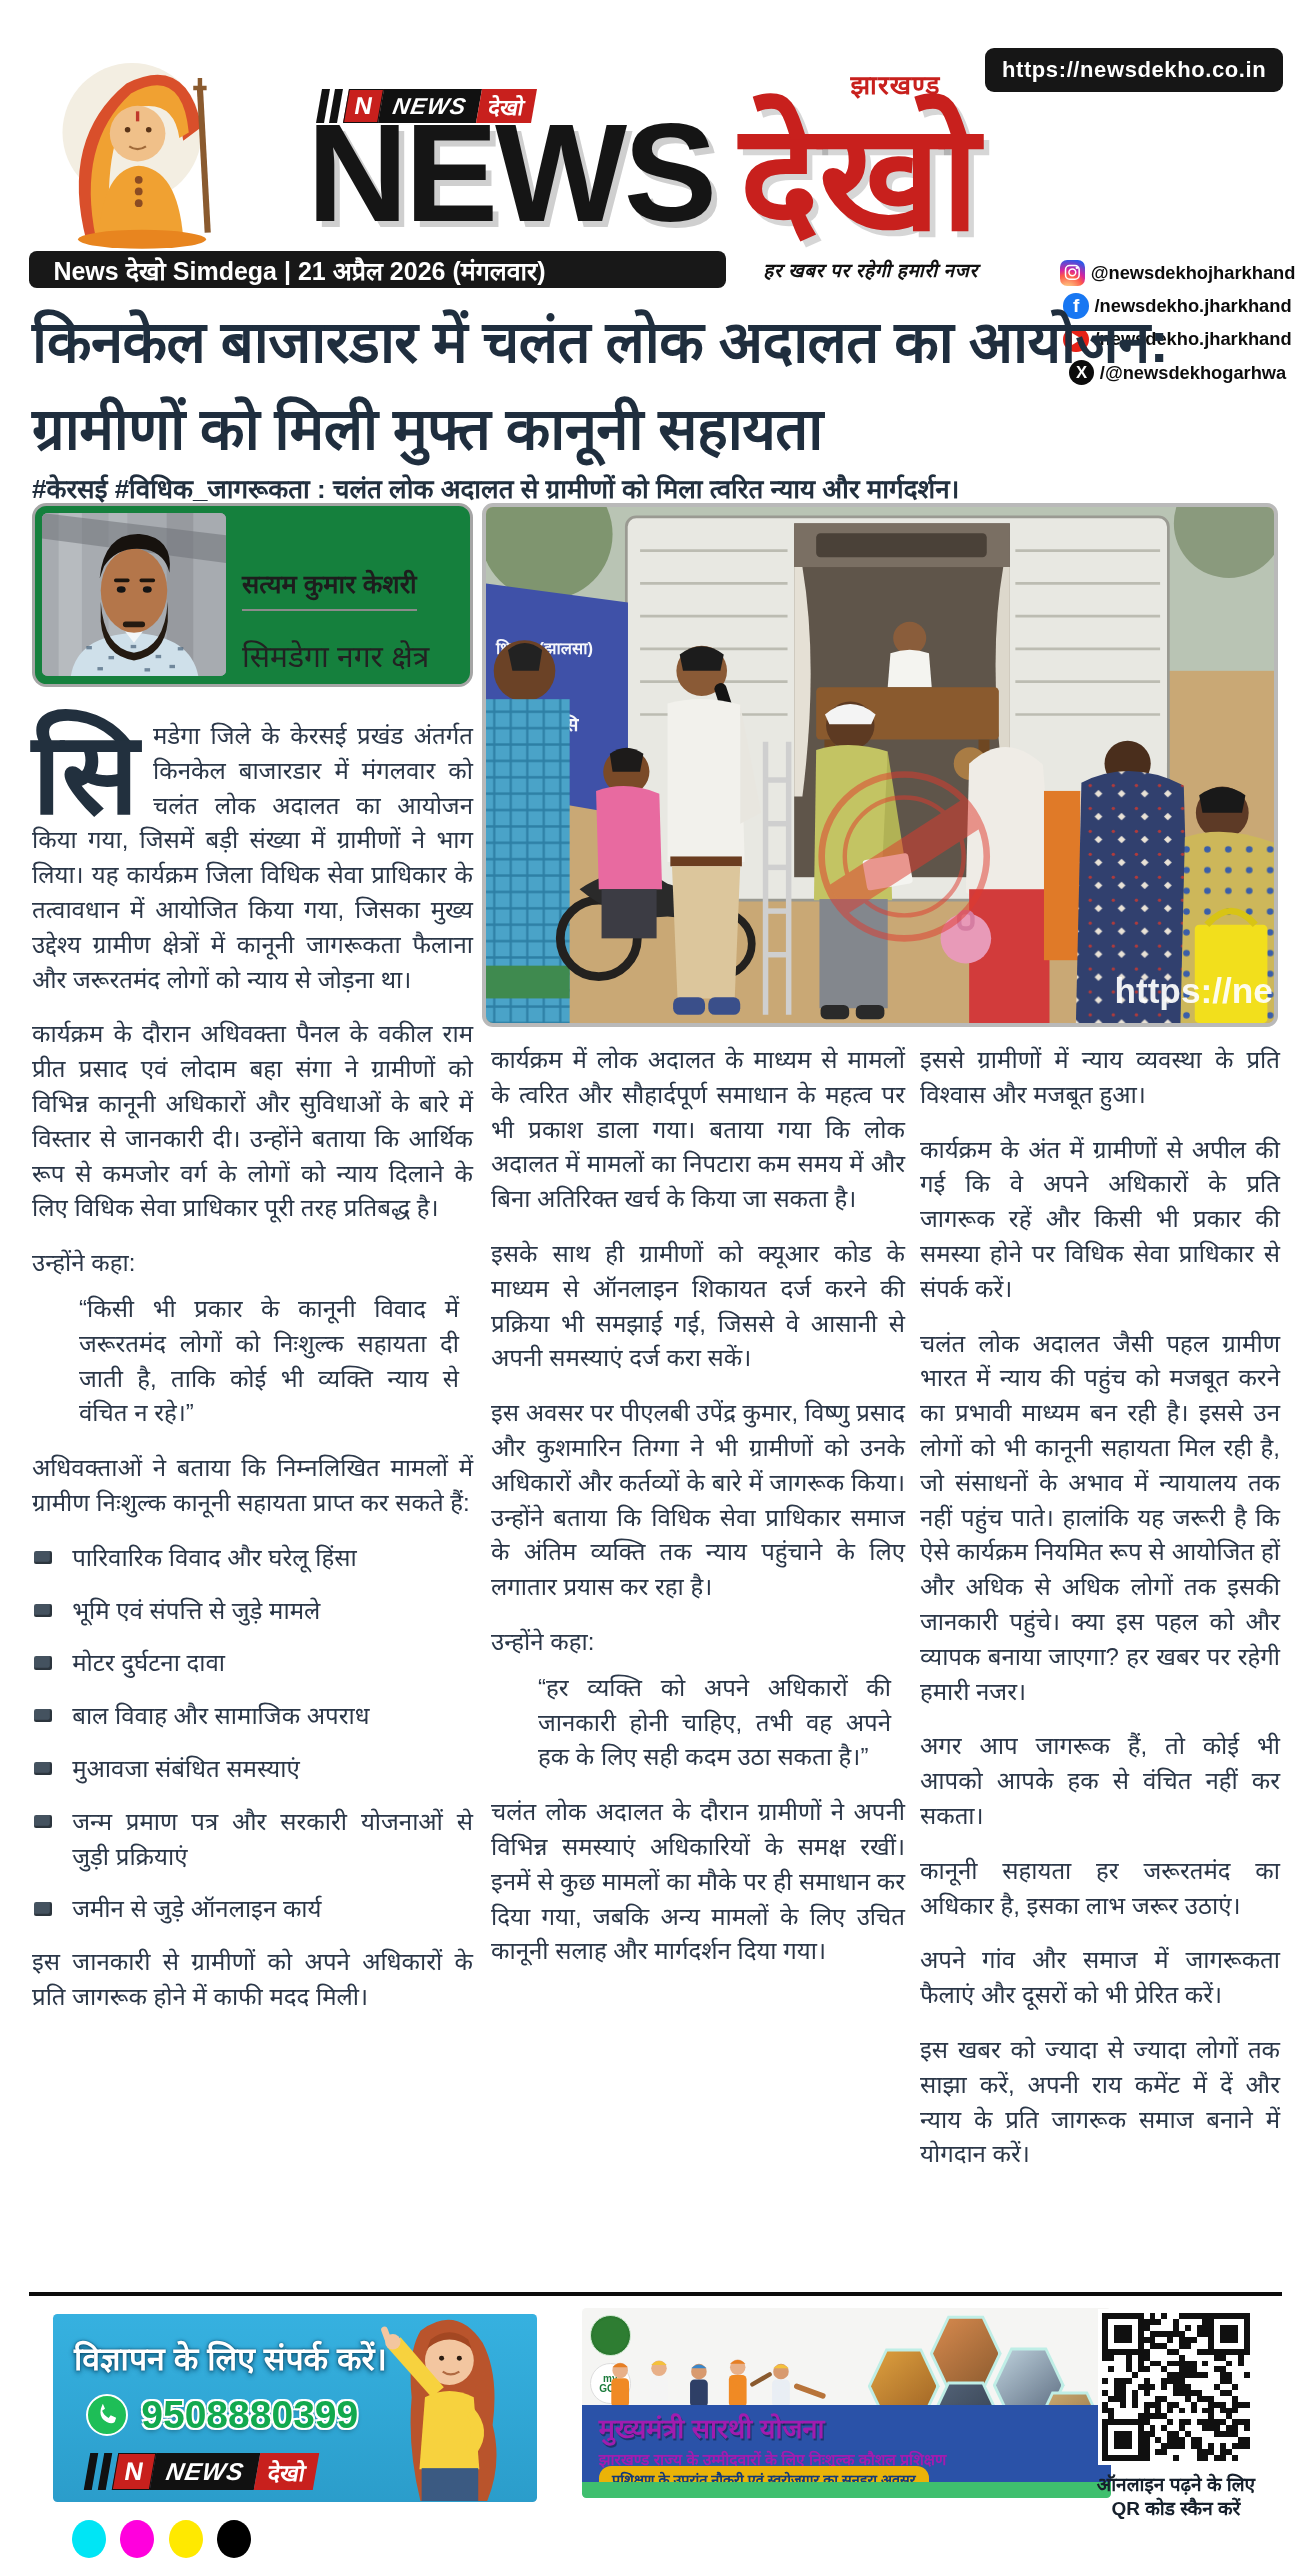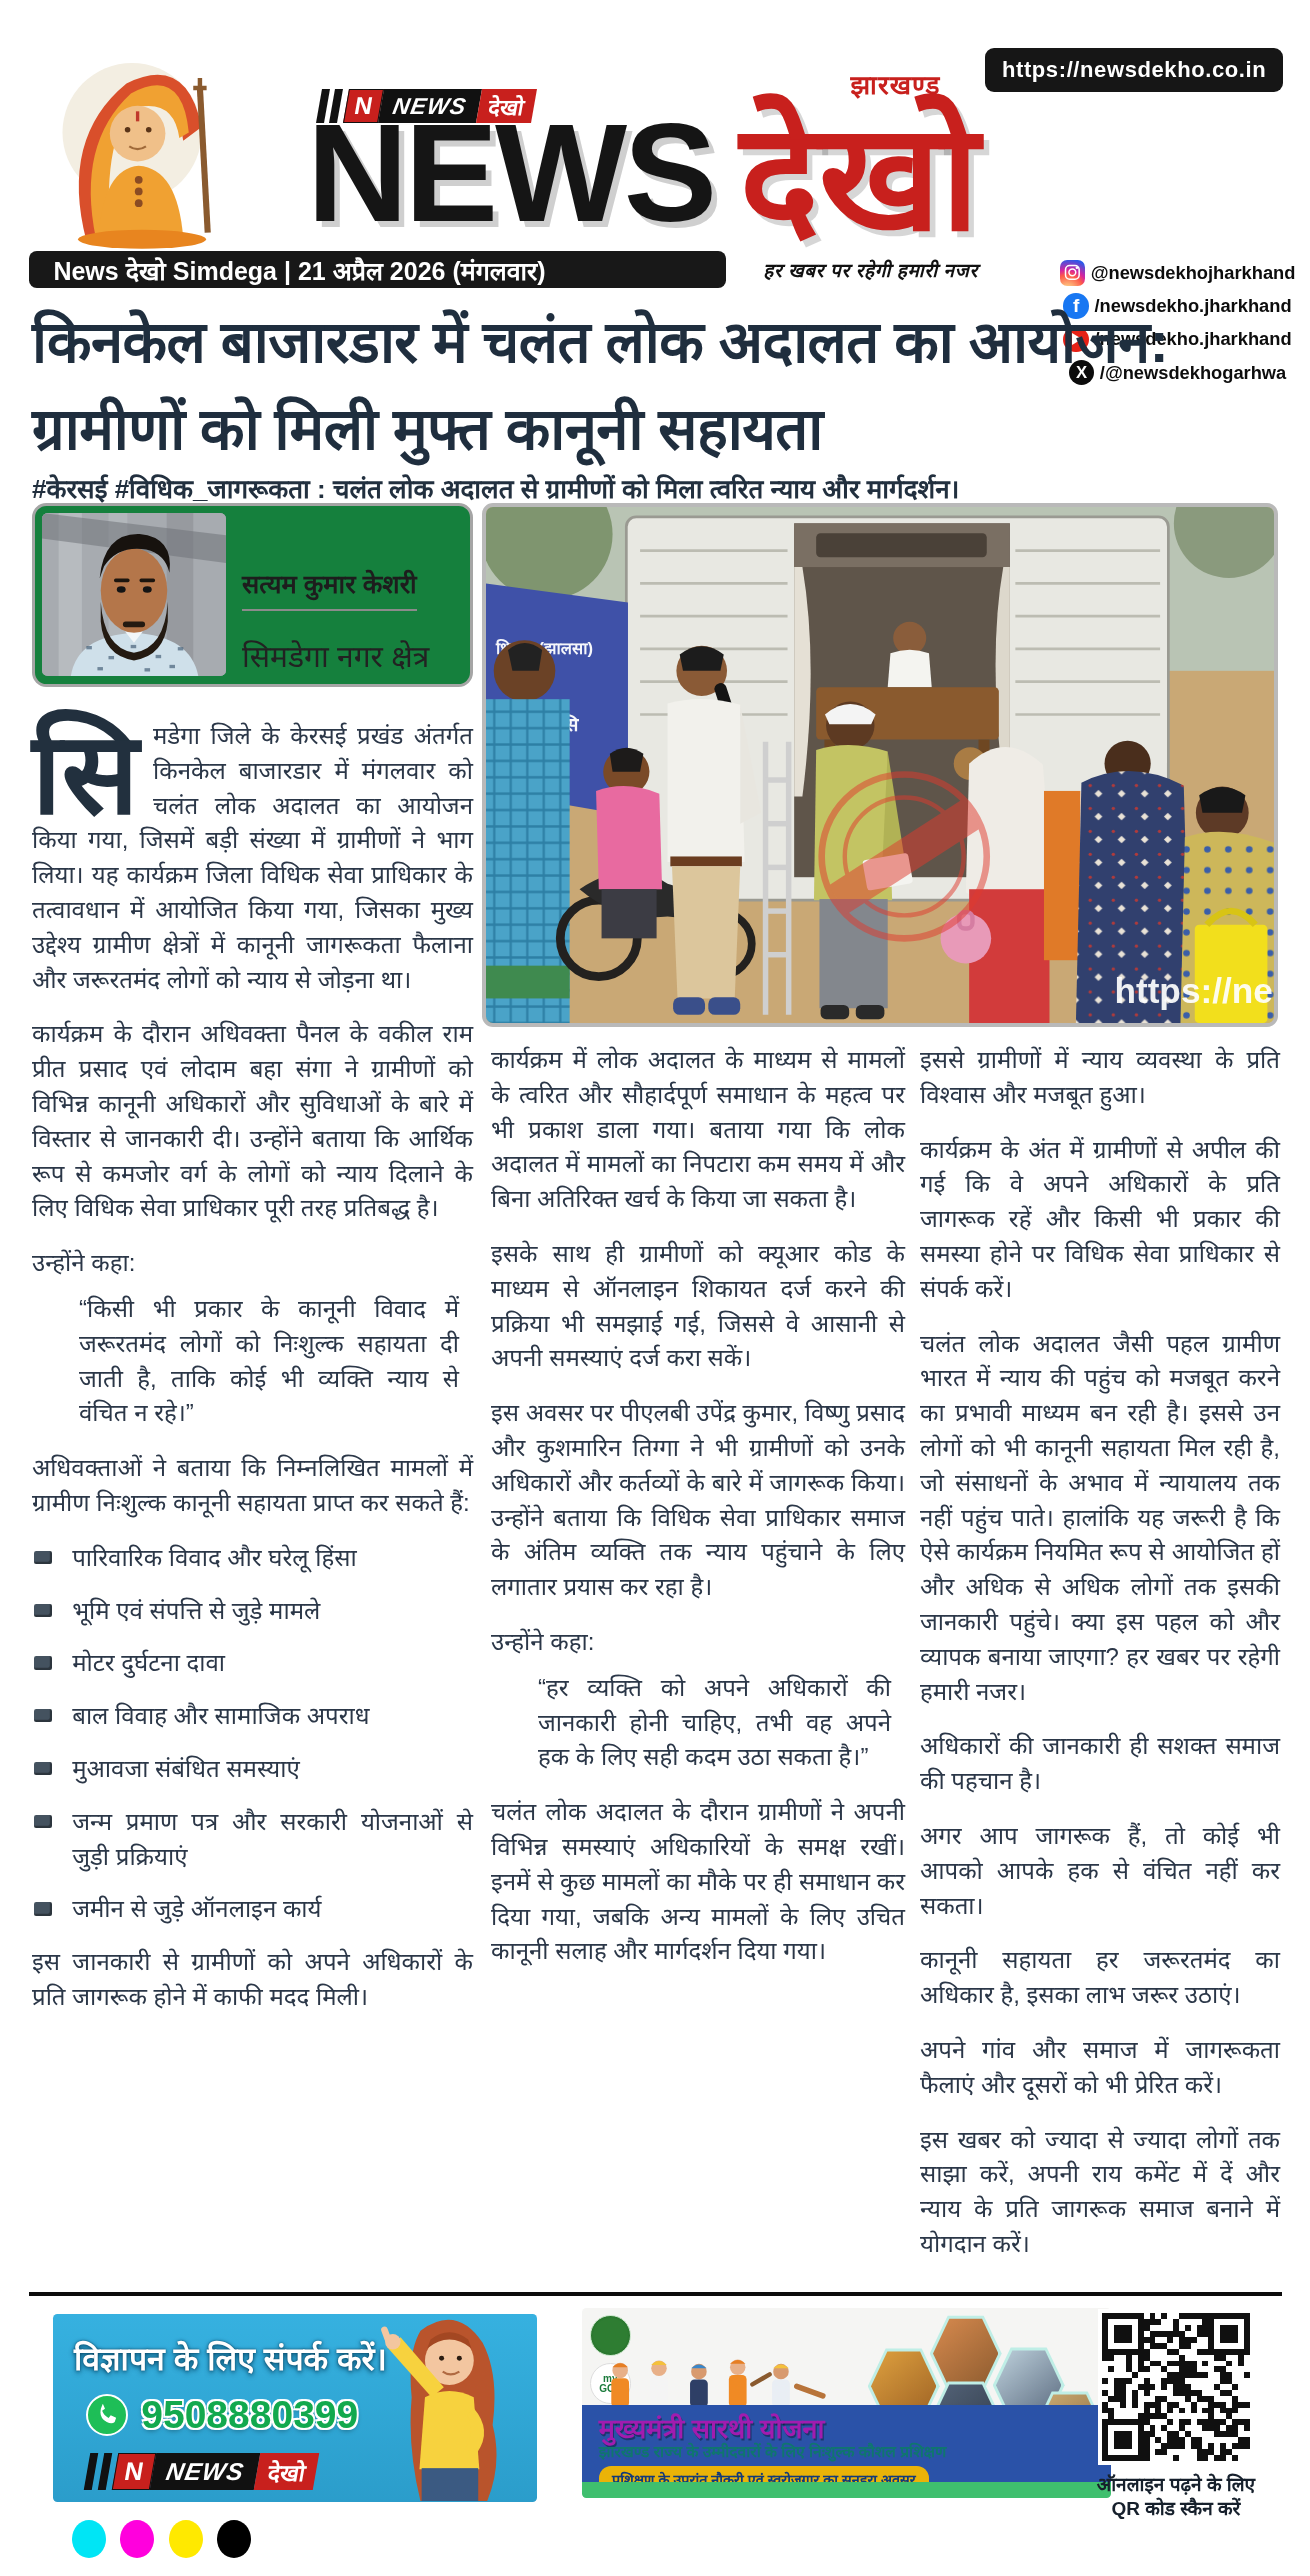--- a/index.html
+++ b/index.html
@@ -89,21 +89,21 @@
   .ad-gov{position:absolute;left:582px;top:2308px;width:529px;height:190px;background:#f5f5f3;border-radius:4.4px;overflow:hidden;}
   .gov-logos{position:absolute;left:7.8px;top:6.7px;display:flex;gap:7.8px;flex-direction:column;}
   .gov-logos .lg{width:39px;height:39px;border-radius:50%;display:flex;align-items:center;justify-content:center;
     font-size:9px;font-weight:900;color:#fff;text-align:center;line-height:1;}
   .lg.j1{background:radial-gradient(circle,#2e7d32 60%,#1b5e20);border:1.7px solid #c8e6c9;}
   .lg.mygov{background:#fff;border:1.7px solid #ddd;color:#1a7a3a;font-size:10px;}
   .lg.j2{background:radial-gradient(circle,#33691e 60%,#194d12);border:1.7px solid #c5e1a5;}
   .workers{position:absolute;left:15.6px;top:47px;width:244px;height:83px;}
   .gov-blue{position:absolute;left:0;top:97px;width:529px;height:78px;background:#2a52a8;}
   .gov-title{position:absolute;left:16.7px;top:101px;font-size:27px;font-weight:700;color:#a21caf;text-shadow:1.1px 1.7px 0 rgba(0,0,0,.35);}
-  .gov-sub{position:absolute;left:16.7px;top:132px;font-size:15.6px;font-weight:700;color:#0f766e;}
+  .gov-sub{position:absolute;left:16.7px;top:140px;font-size:15.6px;font-weight:700;color:#a21caf;}
   .gov-pill{position:absolute;left:16.7px;top:158px;background:#eab308;border-radius:12.2px;padding:4.4px 13.3px;
     font-size:14.4px;font-weight:800;color:#123a7a;}
   .gov-green{position:absolute;left:0;top:174px;width:529px;height:15.6px;background:#3fbf6e;}
   .hexwrap{position:absolute;right:3.3px;top:3.3px;width:261px;height:183px;}
   .hex{position:absolute;clip-path:polygon(25% 4%,75% 4%,100% 50%,75% 96%,25% 96%,0% 50%);}
   .hex .in{position:absolute;left:3.3px;top:3.3px;right:3.3px;bottom:3.3px;clip-path:polygon(25% 4%,75% 4%,100% 50%,75% 96%,25% 96%,0% 50%);}
 
   
   .qr-block{position:absolute;left:1098px;top:2309px;width:156px;}
   .qr{display:grid;grid-template-columns:repeat(25,1fr);grid-template-rows:repeat(25,1fr);
@@ -393,21 +393,20 @@
     <p>इस अवसर पर पीएलबी उपेंद्र कुमार, विष्णु प्रसाद और कुशमारिन तिग्गा ने भी ग्रामीणों को उनके अधिकारों और कर्तव्यों के बारे में जागरूक किया। उन्होंने बताया कि विधिक सेवा प्राधिकार समाज के अंतिम व्यक्ति तक न्याय पहुंचाने के लिए लगातार प्रयास कर रहा है।</p>
     <p class="said">उन्होंने कहा:</p>
     <p class="quote">“हर व्यक्ति को अपने अधिकारों की जानकारी होनी चाहिए, तभी वह अपने हक के लिए सही कदम उठा सकता है।”</p>
     <p>चलंत लोक अदालत के दौरान ग्रामीणों ने अपनी विभिन्न समस्याएं अधिकारियों के समक्ष रखीं। इनमें से कुछ मामलों का मौके पर ही समाधान कर दिया गया, जबकि अन्य मामलों के लिए उचित कानूनी सलाह और मार्गदर्शन दिया गया।</p>
   </div>
 
   <div class="col col3">
     <p>इससे ग्रामीणों में न्याय व्यवस्था के प्रति विश्वास और मजबूत हुआ।</p>
     <p>कार्यक्रम के अंत में ग्रामीणों से अपील की गई कि वे अपने अधिकारों के प्रति जागरूक रहें और किसी भी प्रकार की समस्या होने पर विधिक सेवा प्राधिकार से संपर्क करें।</p>
     <p>चलंत लोक अदालत जैसी पहल ग्रामीण भारत में न्याय की पहुंच को मजबूत करने का प्रभावी माध्यम बन रही है। इससे उन लोगों को भी कानूनी सहायता मिल रही है, जो संसाधनों के अभाव में न्यायालय तक नहीं पहुंच पाते। हालांकि यह जरूरी है कि ऐसे कार्यक्रम नियमित रूप से आयोजित हों और अधिक से अधिक लोगों तक इसकी जानकारी पहुंचे। क्या इस पहल को और व्यापक बनाया जाएगा? हर खबर पर रहेगी हमारी नजर।</p>
-    <p>अधिकारों की जानकारी ही सशक्त समाज की पहचान है।</p>
     <p>अगर आप जागरूक हैं, तो कोई भी आपको आपके हक से वंचित नहीं कर सकता।</p>
     <p>कानूनी सहायता हर जरूरतमंद का अधिकार है, इसका लाभ जरूर उठाएं।</p>
     <p>अपने गांव और समाज में जागरूकता फैलाएं और दूसरों को भी प्रेरित करें।</p>
     <p>इस खबर को ज्यादा से ज्यादा लोगों तक साझा करें, अपनी राय कमेंट में दें और न्याय के प्रति जागरूक समाज बनाने में योगदान करें।</p>
   </div>
 
   <div class="divider"></div>
 
   <div class="ad-left">
     <div class="ad-left-title">विज्ञापन के लिए संपर्क करें।</div>

